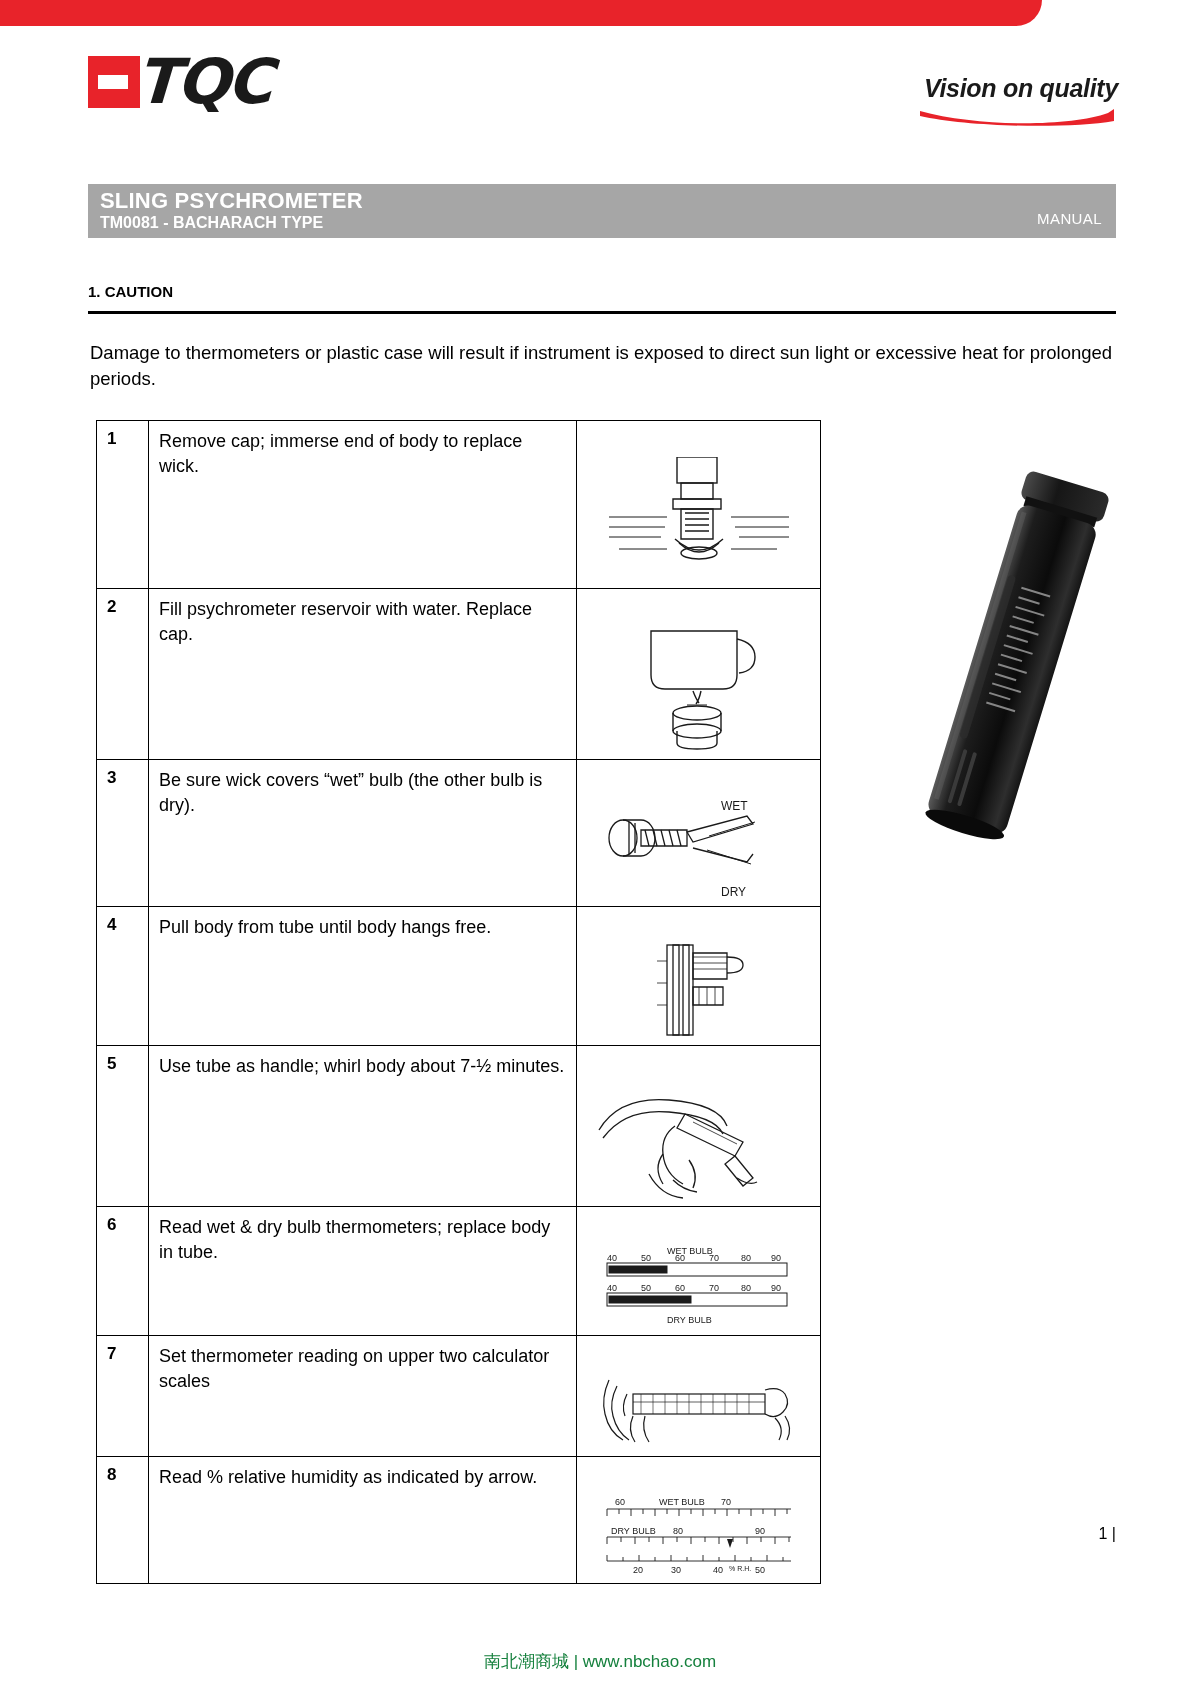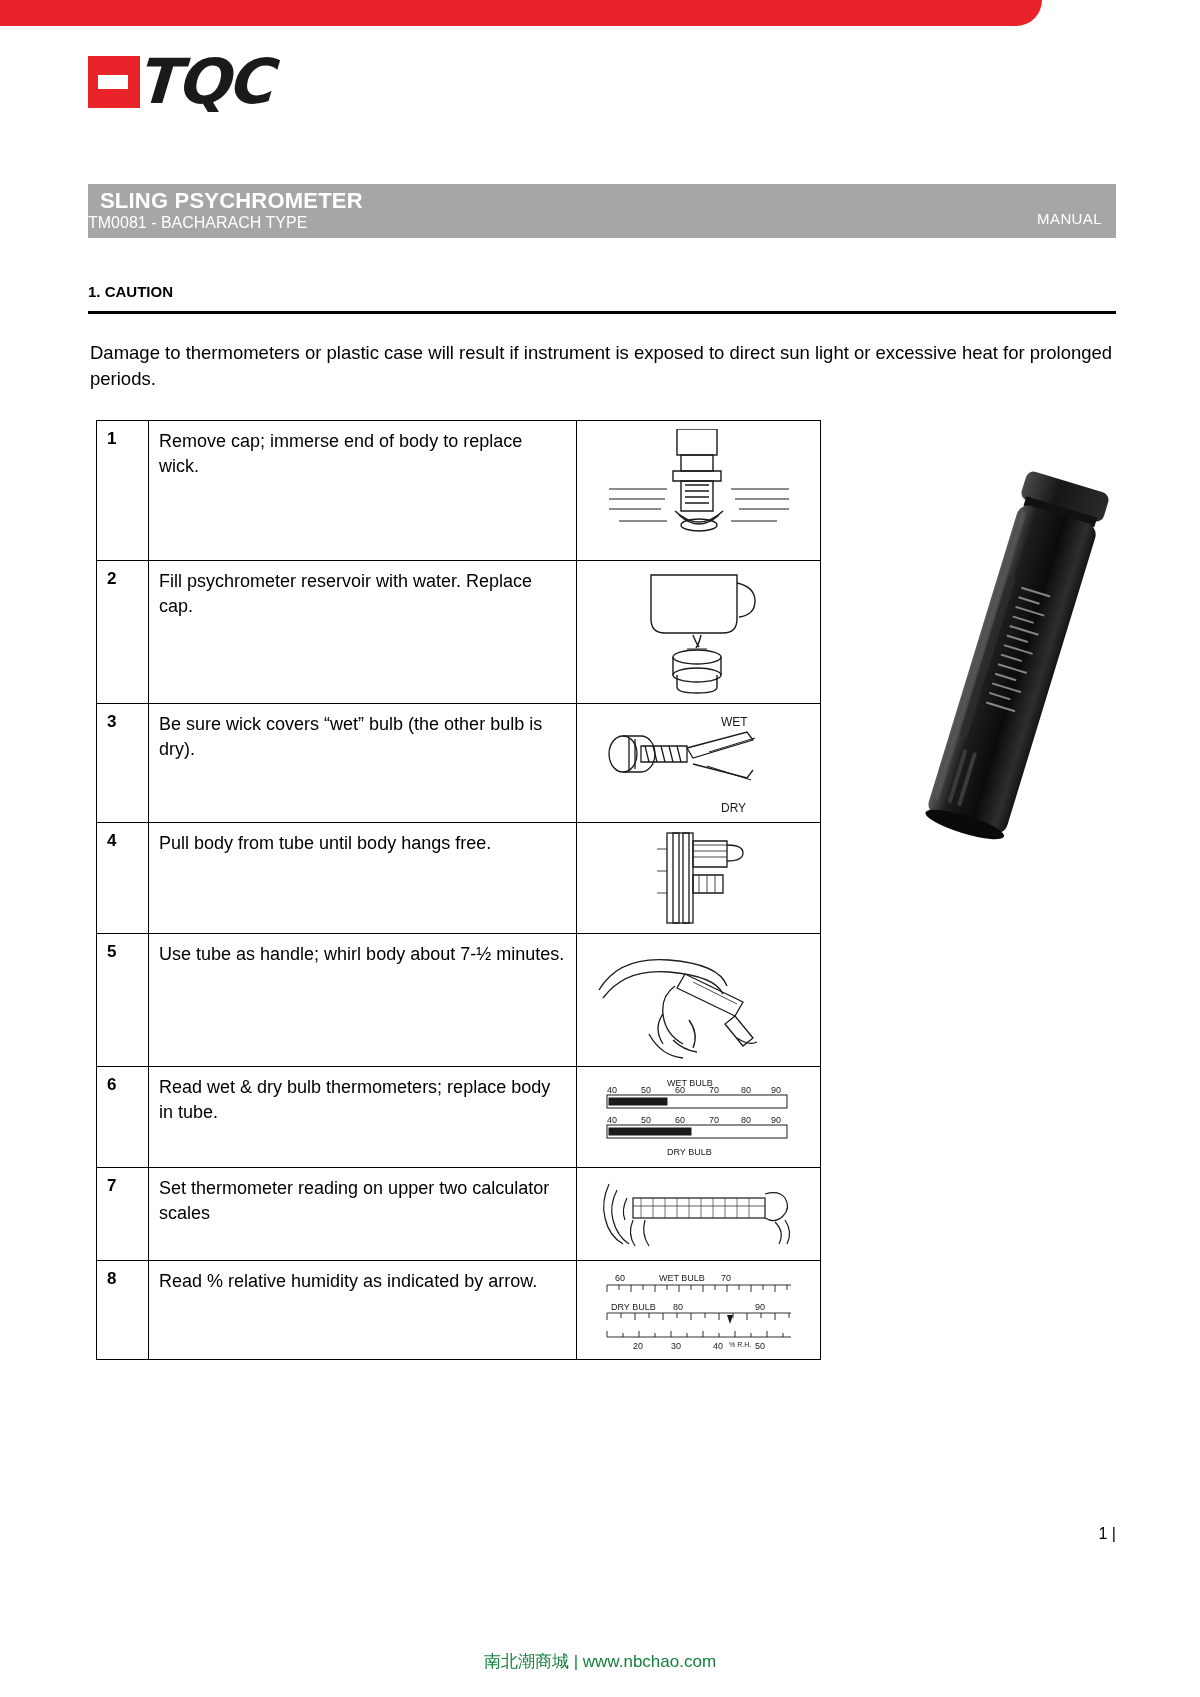--- a/index.html
+++ b/index.html
@@ -95,23 +95,23 @@
   }
   .title-main {
     position: absolute;
     left: 12px; top: 4px;
     font-size: 22px;
     font-weight: bold;
     letter-spacing: 0.2px;
   }
   .title-sub {
     position: absolute;
-    left: 0; top: 30px;
+    left: 12px; top: 30px;
     font-size: 16px;
-    font-weight: normal;
+    font-weight: bold;
   }
   .title-right {
     position: absolute;
     right: 14px; top: 26px;
     font-size: 15px;
     font-weight: normal;
     letter-spacing: 0.4px;
   }
 
   
@@ -158,20 +158,21 @@
   }
   .col-num { width: 52px; text-align: left; font-weight: bold; font-size: 17px; }
   .col-txt { width: 428px; font-size: 18px; line-height: 25px; }
   .col-img { width: 244px; padding: 0; }
   .img-cell {
     width: 100%;
     height: 100%;
     display: flex;
     align-items: center;
     justify-content: center;
+    margin-top: 28px;
   }
   .img-cell svg { display: block; }
 
   
   .product-photo {
     position: absolute;
     left: 900px;
     top: 460px;
     width: 230px;
     height: 400px;
@@ -201,20 +202,28 @@
 
 <div class="top-bar"></div>
 
 <div class="header">
 
   <div class="logo">
     <span class="logo-mark"></span>
     <span class="logo-text">TQC</span>
   </div>
 
+  <div class="tagline-wrap">
+    <div class="tagline">Vision on quality</div>
+    <div class="tagline-swoosh">
+      <svg width="200" height="22" viewBox="0 0 200 22">
+        <path d="M2 4 C60 20, 150 20, 190 6 L196 2 L196 14 C150 22, 50 20, 2 9 Z" fill="#e8232a"></path>
+      </svg>
+    </div>
+  </div>
 
 </div>
 
 <div class="title-band">
   <div class="title-main">SLING PSYCHROMETER</div>
   <div class="title-sub">TM0081 -  BACHARACH TYPE</div>
   <div class="title-right">MANUAL</div>
 </div>
 
 <div class="section-head">1. CAUTION</div>

